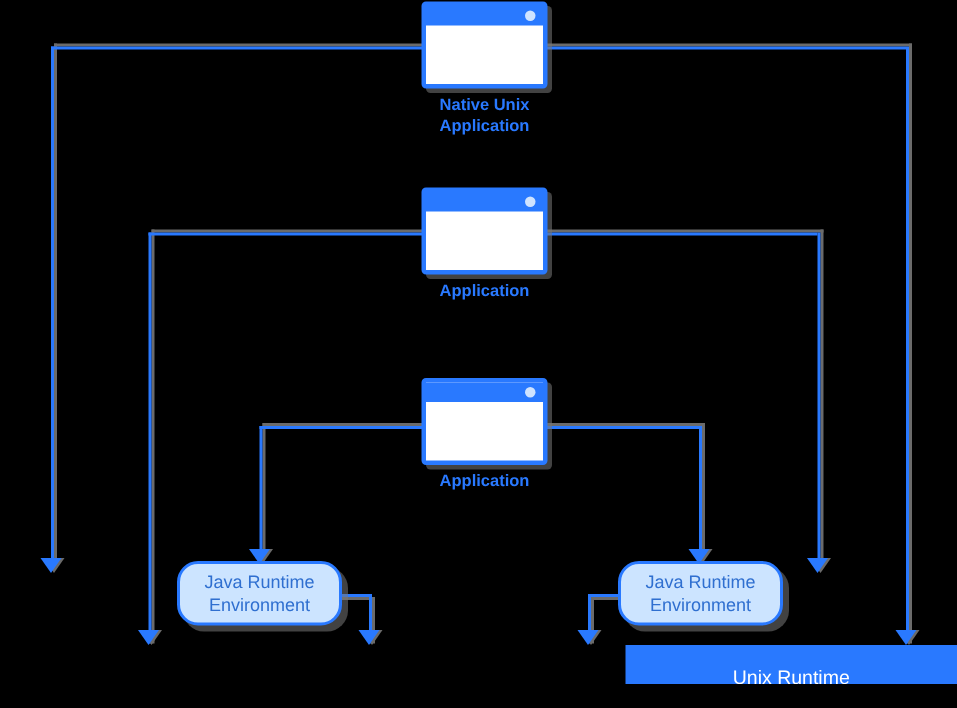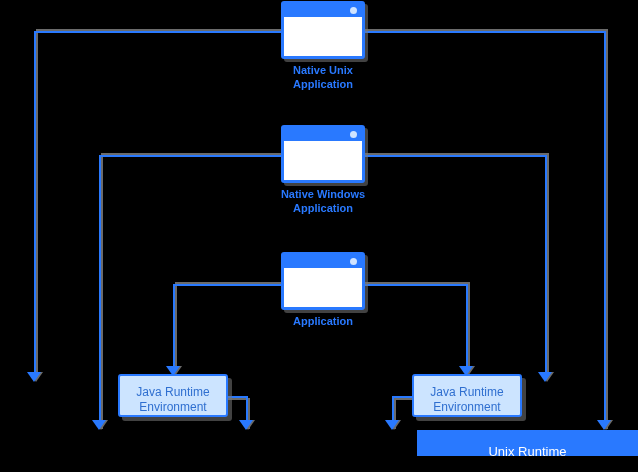--- a/index.html
+++ b/index.html
@@ -85,25 +85,25 @@
     font-weight: 700;
   }
 
   
   .jre {
     position: absolute;
     width: 110px;
     height: 43px;
     background: #cce4ff;
     border: 2px solid #2979ff;
-    border-radius: 3px;
+    border-radius: 14px;
     box-sizing: border-box;
     box-shadow: 4px 4px 0 rgba(120,120,120,0.55);
     display: flex;
-    align-items: flex-end;
+    align-items: center;
     justify-content: center;
   }
   .jre-label {
     color: #2f6fd0;
     font-size: 12px;
     line-height: 15px;
     text-align: center;
   }
 
   
@@ -165,21 +165,20 @@
   <div class="arrow-sh" style="left:540px; top:372px;"></div>
   <div class="arrow-down" style="left:538px; top:372px;"></div>
 
   <div class="node" style="left:281px; top:125px;">
     <div class="win">
       <div class="win-bar">
         <div class="win-dot"></div>
       </div>
     </div>
     <div class="node-label">
-      <div>Native Windows</div>
       <div>Application</div>
     </div>
   </div>
 
   <div class="edge-sh h" style="left:175px; top:282px; width:107px;"></div>
   <div class="edge-sh v" style="left:175px; top:282px; height:90px;"></div>
   <div class="edge h" style="left:173px; top:284px; width:109px;"></div>
   <div class="edge v" style="left:173px; top:284px; height:88px;"></div>
   <div class="arrow-sh" style="left:168px; top:366px;"></div>
   <div class="arrow-down" style="left:166px; top:366px;"></div>

